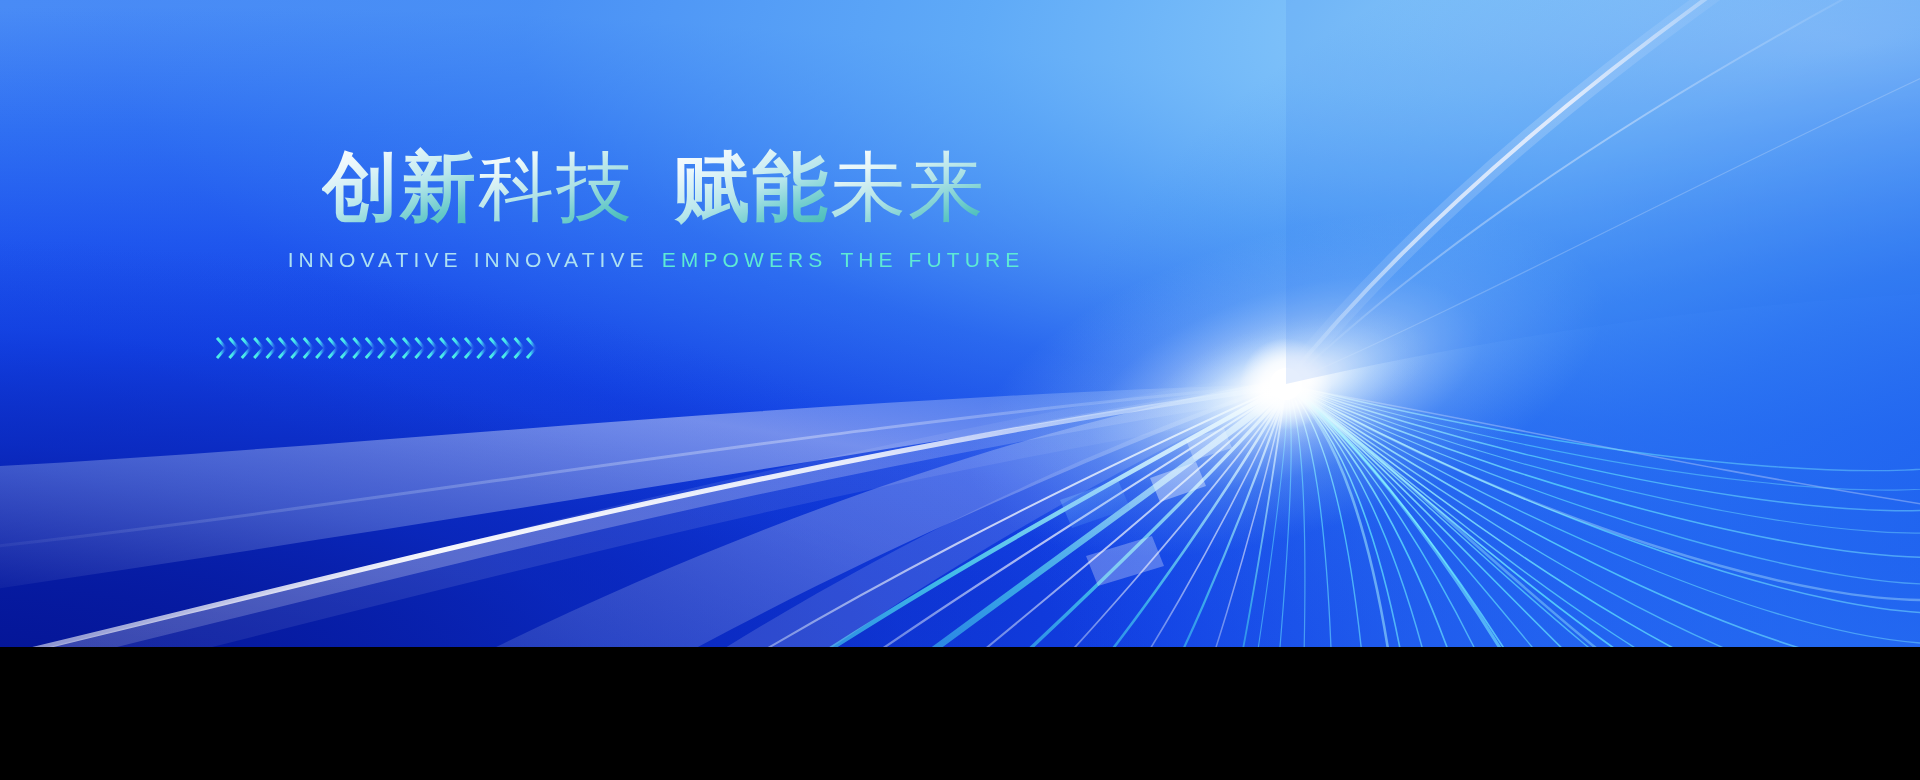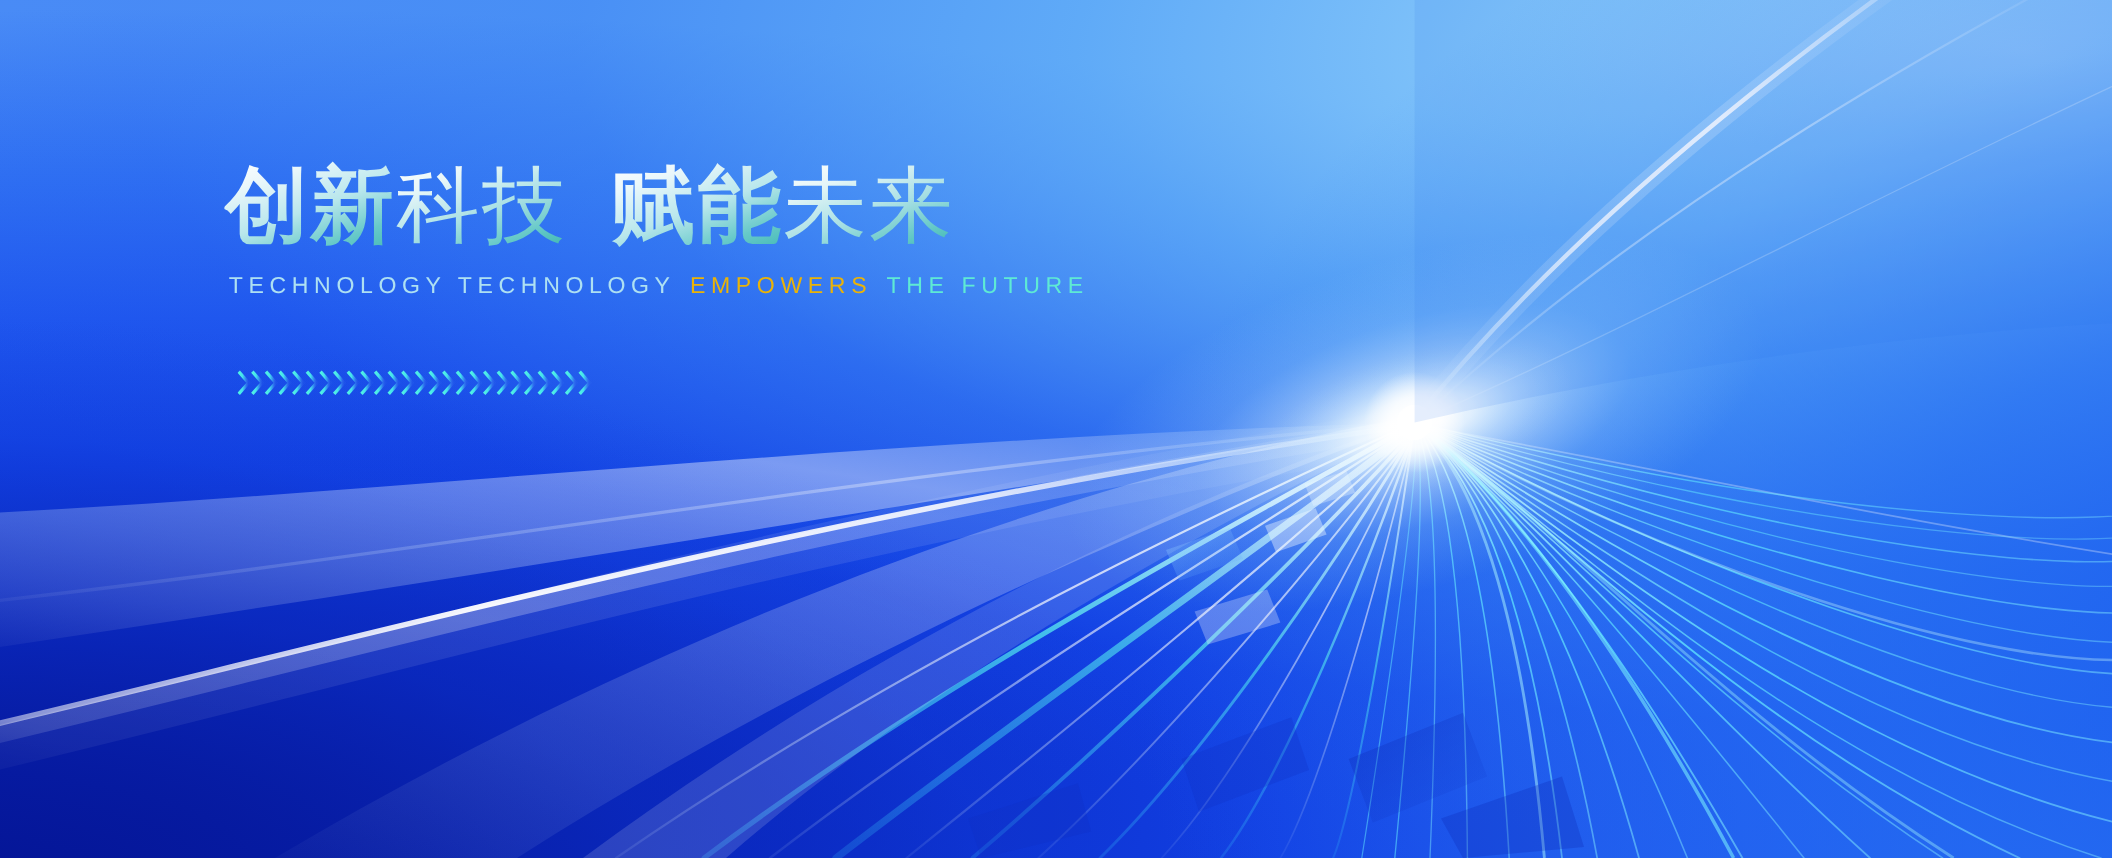--- a/index.html
+++ b/index.html
@@ -4,24 +4,25 @@
 <title>Innovative Technology Banner</title>
 <style>
   html, body {
     margin: 0;
     padding: 0;
     background: #000;
   }
   #banner {
     position: relative;
     width: 1920px;
-    height: 780px;
+    height: 647px;
     overflow: hidden;
     font-family: "Liberation Sans", sans-serif;
     background: #0b2ad8;
+    text-align: center;
   }
 
   
   .layer { position: absolute; inset: 0; pointer-events: none; }
 
   
   .bg-base {
     background:
       radial-gradient(120% 95% at 8% 96%, #061a9e 0%, #0a28c4 22%, #1240e4 44%, #1f56ee 62%, #2f6ff2 80%, #4a8cf6 100%),
       linear-gradient(135deg, #0c2ad6 0%, #1340e6 40%, #2a66ef 70%, #5ea2f8 100%);
@@ -81,21 +82,21 @@
 
   .subline {
     margin: 20px 0 0 4px;
     font-size: 21px;
     letter-spacing: 5.1px;
     font-weight: 400;
     white-space: nowrap;
     font-family: "Liberation Sans", sans-serif;
   }
   .sub-a { color: #aee0f2; }
-  .sub-b { color: #eab308; }
+  .sub-b { color: #5eead4; }
   .sub-c { color: #5eead4; }
   .sub-space { display: inline-block; width: 13px; }
 
   
   .chevrons {
     position: absolute;
     left: 216px;
     top: 334px;
     width: 330px;
     height: 28px;
@@ -275,21 +276,21 @@
 
       <path d="M1286,384 C1520,330 1760,300 1960,292 L1960,0 L1286,0 Z" fill="#2a74f2" opacity="0.12"></path>
     </g>
   </svg>
 
   <div class="text-block">
     <h1 class="headline">
       <span class="hl-seg hl-bold">创新</span><span class="hl-seg hl-thin">科技</span><span class="hl-gap"></span><span class="hl-seg hl-bold">赋能</span><span class="hl-seg hl-thin">未来</span>
     </h1>
     <div class="subline">
-      <span class="sub-a">TECHNOLOGY TECHNOLOGY</span><span class="sub-space"></span><span class="sub-b">EMPOWERS</span><span class="sub-space"></span><span class="sub-c">THE FUTURE</span>
+      <span class="sub-a">INNOVATIVE INNOVATIVE</span><span class="sub-space"></span><span class="sub-b">EMPOWERS</span><span class="sub-space"></span><span class="sub-c">THE FUTURE</span>
     </div>
   </div>
 
   <svg class="chevrons" viewBox="0 0 330 28" preserveAspectRatio="none">
     <defs>
       <linearGradient id="gChev" x1="0" y1="0" x2="1" y2="0">
         <stop offset="0" stop-color="#4ff0e4" stop-opacity="1"></stop>
         <stop offset="0.30" stop-color="#46e9ee" stop-opacity="0.95"></stop>
         <stop offset="0.58" stop-color="#46c8f4" stop-opacity="0.65"></stop>
         <stop offset="0.82" stop-color="#4b9df6" stop-opacity="0.30"></stop>

